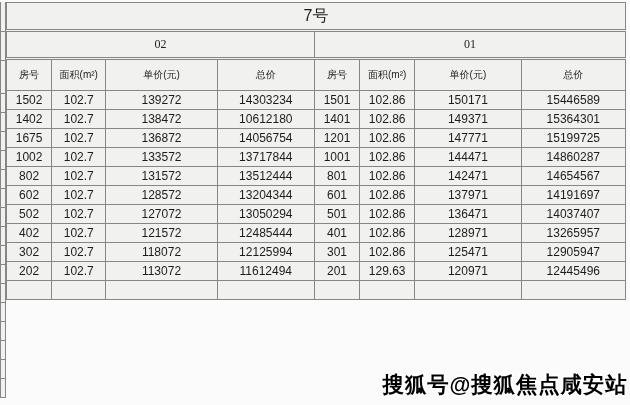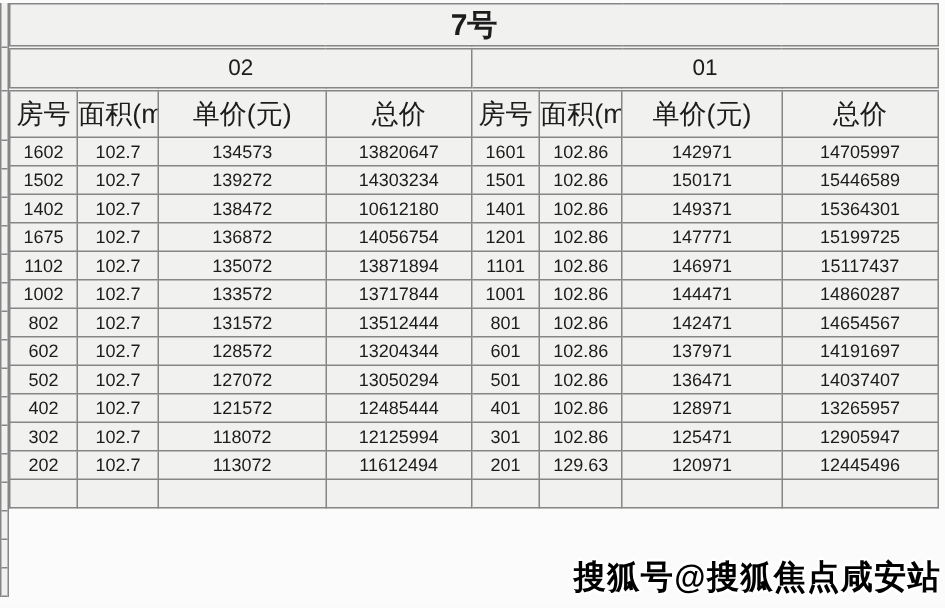--- a/index.html
+++ b/index.html
@@ -36,23 +36,23 @@
     color:var(--text);
   }
   .price-table td{
     border:1px solid var(--border);
     text-align:center;
     vertical-align:middle;
     padding:0;
     overflow:hidden;
     white-space:nowrap;
   }
-  .row-title td{height:26px;font-size:20px;border-bottom:3px double var(--border);font-weight:bold;}
-  .row-units td{height:25px;font-size:15px;border-bottom:3px double var(--border);}
-  .row-headers td{height:30px;font-size:18px;}
+  .row-title td{height:26px;font-size:16px;border-bottom:3px double var(--border);}
+  .row-units td{height:25px;font-size:12px;border-bottom:3px double var(--border);font-family:Liberation Serif, serif;}
+  .row-headers td{height:30px;font-size:10px;}
   .price-table tbody td{height:18px;font-size:12px;}
   .watermark{
     position:absolute;
     right:3px;bottom:5px;
     font-size:22px;
     font-weight:bold;
     letter-spacing:1px;
     color:#000;
     transform:scaleX(0.97);
     transform-origin:right;
@@ -114,30 +114,20 @@
           <td>单价(元)</td>
           <td>总价</td>
           <td>房号</td>
           <td>面积(m²)</td>
           <td>单价(元)</td>
           <td>总价</td>
         </tr>
     </thead>
     <tbody id="table-body">
         <tr>
-          <td>1602</td>
-          <td>102.7</td>
-          <td>134573</td>
-          <td>13820647</td>
-          <td>1601</td>
-          <td>102.86</td>
-          <td>142971</td>
-          <td>14705997</td>
-        </tr>
-        <tr>
           <td>1502</td>
           <td>102.7</td>
           <td>139272</td>
           <td>14303234</td>
           <td>1501</td>
           <td>102.86</td>
           <td>150171</td>
           <td>15446589</td>
         </tr>
         <tr>
@@ -152,30 +142,20 @@
         </tr>
         <tr>
           <td>1675</td>
           <td>102.7</td>
           <td>136872</td>
           <td>14056754</td>
           <td>1201</td>
           <td>102.86</td>
           <td>147771</td>
           <td>15199725</td>
-        </tr>
-        <tr>
-          <td>1102</td>
-          <td>102.7</td>
-          <td>135072</td>
-          <td>13871894</td>
-          <td>1101</td>
-          <td>102.86</td>
-          <td>146971</td>
-          <td>15117437</td>
         </tr>
         <tr>
           <td>1002</td>
           <td>102.7</td>
           <td>133572</td>
           <td>13717844</td>
           <td>1001</td>
           <td>102.86</td>
           <td>144471</td>
           <td>14860287</td>

